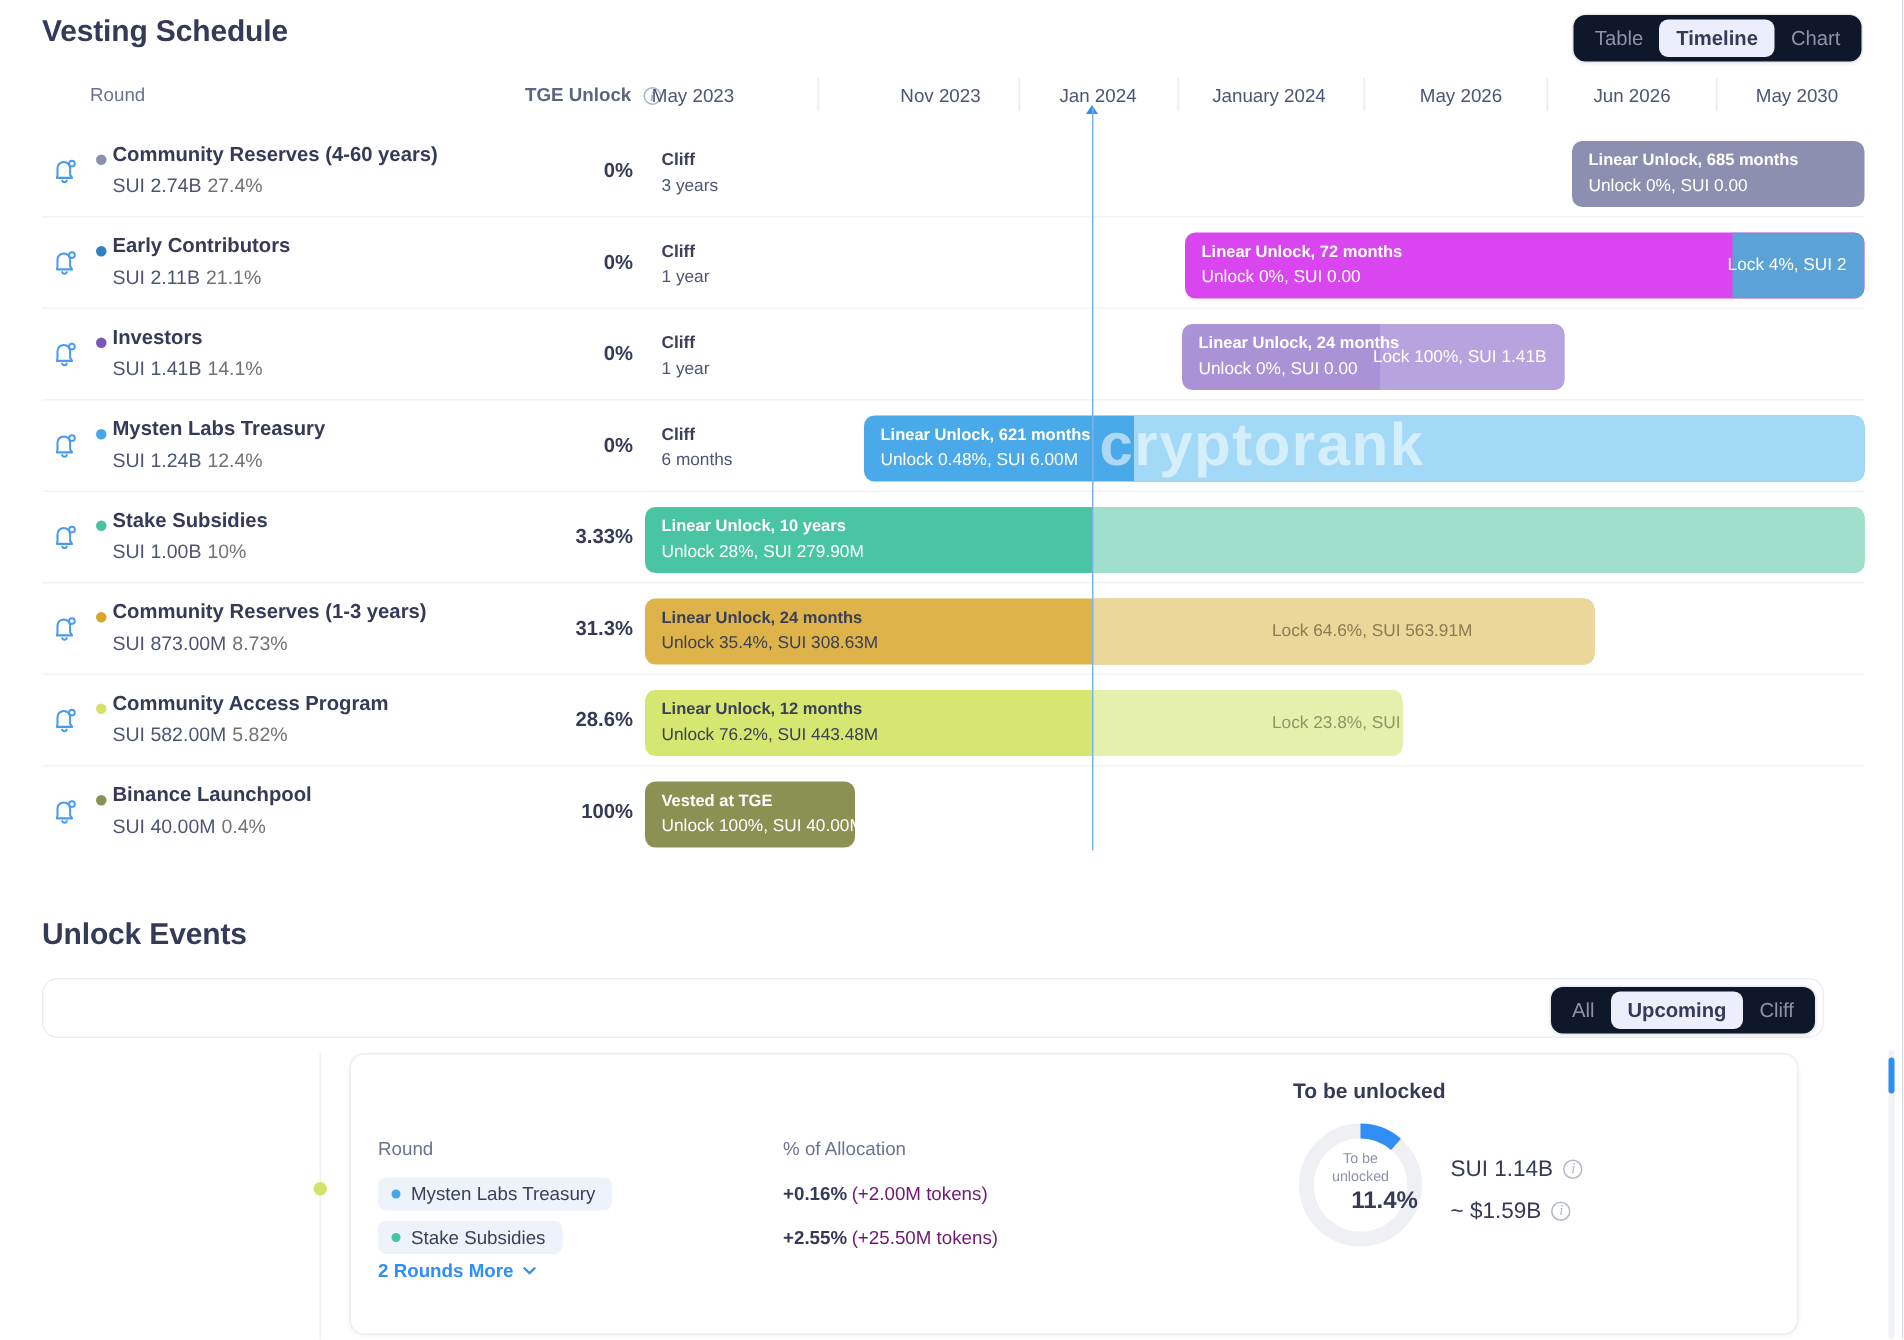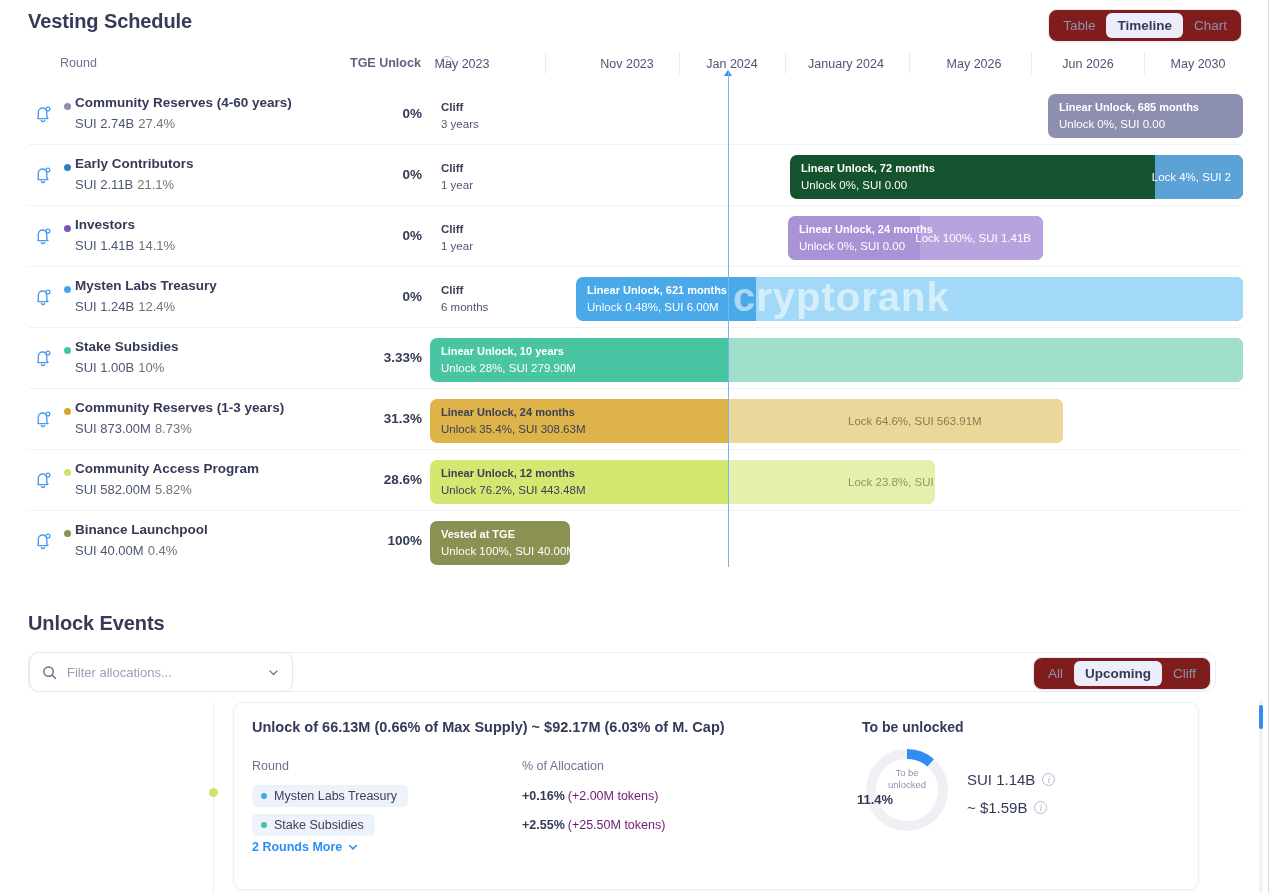--- a/index.html
+++ b/index.html
@@ -16,21 +16,21 @@
 
   
   .sec-title {
     font-size: 20px; font-weight: 700; color: #343a57;
     letter-spacing: -0.1px;
   }
 
   
   .seg {
     display: inline-flex; align-items: center;
-    background: #7f1d1d; border: 1px solid #e8eaf0;
+    background: #0f172a; border: 1px solid #e8eaf0;
     border-radius: 9px; padding: 3px;
     box-shadow: 0 1px 2px rgba(20,30,70,.05);
   }
   .seg-btn {
     font-size: 13.5px; color: #8b93ab; padding: 5px 11px;
     border-radius: 6px; cursor: pointer; white-space: nowrap;
     background: transparent; border: 0; font-family: inherit;
   }
   .seg-btn.active { background: #eceffb; color: #343a57; font-weight: 700; }
 
@@ -43,21 +43,21 @@
   .grid-head {
     position: absolute; left: 28px; top: 52px; width: 1215px; height: 27px;
   }
   .col-round {
     position: absolute; left: 32px; top: 4px;
     font-size: 12.5px; color: #6b7391; font-weight: 400;
   }
   .col-tge {
     position: absolute; left: 322px; top: 4px;
     font-size: 12.5px; color: #5c6484; font-weight: 700;
-    display: flex; align-items: flex-start; gap: 20px;
+    display: flex; align-items: flex-end; gap: 8px;
   }
   .info-i {
     display: inline-block; width: 12px; height: 12px; border-radius: 50%;
     border: 1px solid #aab1c6; color: #aab1c6; font-size: 9px;
     line-height: 10px; text-align: center; font-style: italic;
     font-family: "Liberation Serif", serif;
   }
 
   
   .tl-head { position: absolute; left: 430px; top: 52px; width: 813px; height: 28px; }
@@ -207,22 +207,22 @@
     color: #2f8ef4; font-weight: 700; cursor: pointer;
     display: inline-flex; align-items: center; gap: 5px;
   }
 
   .donut { position: absolute; left: 628px; top: 42px; width: 90px; height: 90px; }
   .donut-lbl {
     position: absolute; left: 628px; top: 64px; width: 90px;
     text-align: center; font-size: 9.5px; color: #8b93ab; line-height: 12px;
   }
   .donut-pct {
-    position: absolute; left: 596px; top: 89px; width: 90px;
-    text-align: center; font-size: 13px; font-weight: 700; color: #343a57;
+    position: absolute; left: 644px; top: 89px; width: 90px;
+    text-align: center; font-size: 16px; font-weight: 700; color: #343a57;
   }
   .tbu-v1 {
     position: absolute; left: 733px; top: 68px; font-size: 15px;
     color: #343a57; display: flex; align-items: center; gap: 7px;
   }
   .tbu-v2 {
     position: absolute; left: 733px; top: 96px; font-size: 15px;
     color: #343a57; display: flex; align-items: center; gap: 7px;
   }
   .info-i2 {
@@ -312,21 +312,21 @@
             </svg></span>
           <span class="dot" style="background: rgb(47, 127, 196);"></span>
           <div class="rname">Early Contributors</div>
           <div class="rsub"><span>SUI 2.11B</span><em>21.1%</em></div>
           <div class="tge">0%</div>
           <div class="track">
             <div class="cliff" style="left: 0px; width: 355px;">
               <div class="c1">Cliff</div>
               <div class="c2">1 year</div>
             </div>
-            <div class="bar" style="left: 360px; width: 453px; background: #14532d; color: rgb(255, 255, 255);">
+            <div class="bar" style="left: 360px; width: 453px; background: #d946ef; color: rgb(255, 255, 255);">
               <div class="lock-part" style="background: rgb(91, 162, 214); width: 88px;"></div>
               <div class="txt1">Linear Unlock, 72 months</div>
               <div class="txt2">Unlock 0%, SUI 0.00</div>
               <div class="locktxt" style="color: rgb(255, 255, 255); right: 12px;">Lock 4%, SUI 2</div>
             </div>
           </div>
         </div>
         <div class="row">
           <span class="bell"><svg width="22" height="22" viewBox="0 0 24 24">
               <path d="M6.5 17h11l-1.4-2.2V10a4.6 4.6 0 0 0-9.2 0v4.8L6.5 17z" fill="none" stroke="#4a9bf0" stroke-width="1.5" stroke-linejoin="round"></path>
@@ -449,43 +449,32 @@
 
     <div class="today-arrow"></div>
     <div class="today-line"></div>
     <div class="wm wm1">cryptorank</div>
   </section>
 
   <section id="unlock">
     <div class="sec-title ue-title">Unlock Events</div>
 
     <div class="filter-bar">
-      <div class="filter-box">
-        <svg width="15" height="15" viewBox="0 0 16 16">
-          <circle cx="7" cy="7" r="5" fill="none" stroke="#6b7391" stroke-width="1.6"></circle>
-          <line x1="10.7" y1="10.7" x2="14.4" y2="14.4" stroke="#6b7391" stroke-width="1.6" stroke-linecap="round"></line>
-        </svg>
-        <span class="filter-ph">Filter allocations...</span>
-        <svg width="13" height="13" viewBox="0 0 16 16">
-          <polyline points="3.5,6 8,10.5 12.5,6" fill="none" stroke="#6b7391" stroke-width="1.6" stroke-linecap="round" stroke-linejoin="round"></polyline>
-        </svg>
-      </div>
       <div class="seg ue-seg">
         <button class="seg-btn">All</button>
         <button class="seg-btn active">Upcoming</button>
         <button class="seg-btn">Cliff</button>
       </div>
     </div>
 
     <div class="event">
       <div class="spine"></div>
       <div class="spine-dot"></div>
 
       <div class="ev-card">
-        <div class="ev-head">Unlock of 66.13M (0.66% of Max Supply) ~ $92.17M (6.03% of M. Cap)</div>
         <div class="ev-colh-round">Round</div>
         <div class="ev-colh-alloc">% of Allocation</div>
         <div class="ev-colh-tbu">To be unlocked</div>
 
         <div id="ev-rounds">
             <div class="pill" style="top: 82px;">
               <span class="pdot" style="background: rgb(69, 167, 232);"></span>
               <span>Mysten Labs Treasury</span>
             </div>
             <div class="alloc" style="top: 86px;"><b>+0.16%</b><span>(+2.00M tokens)</span></div>

